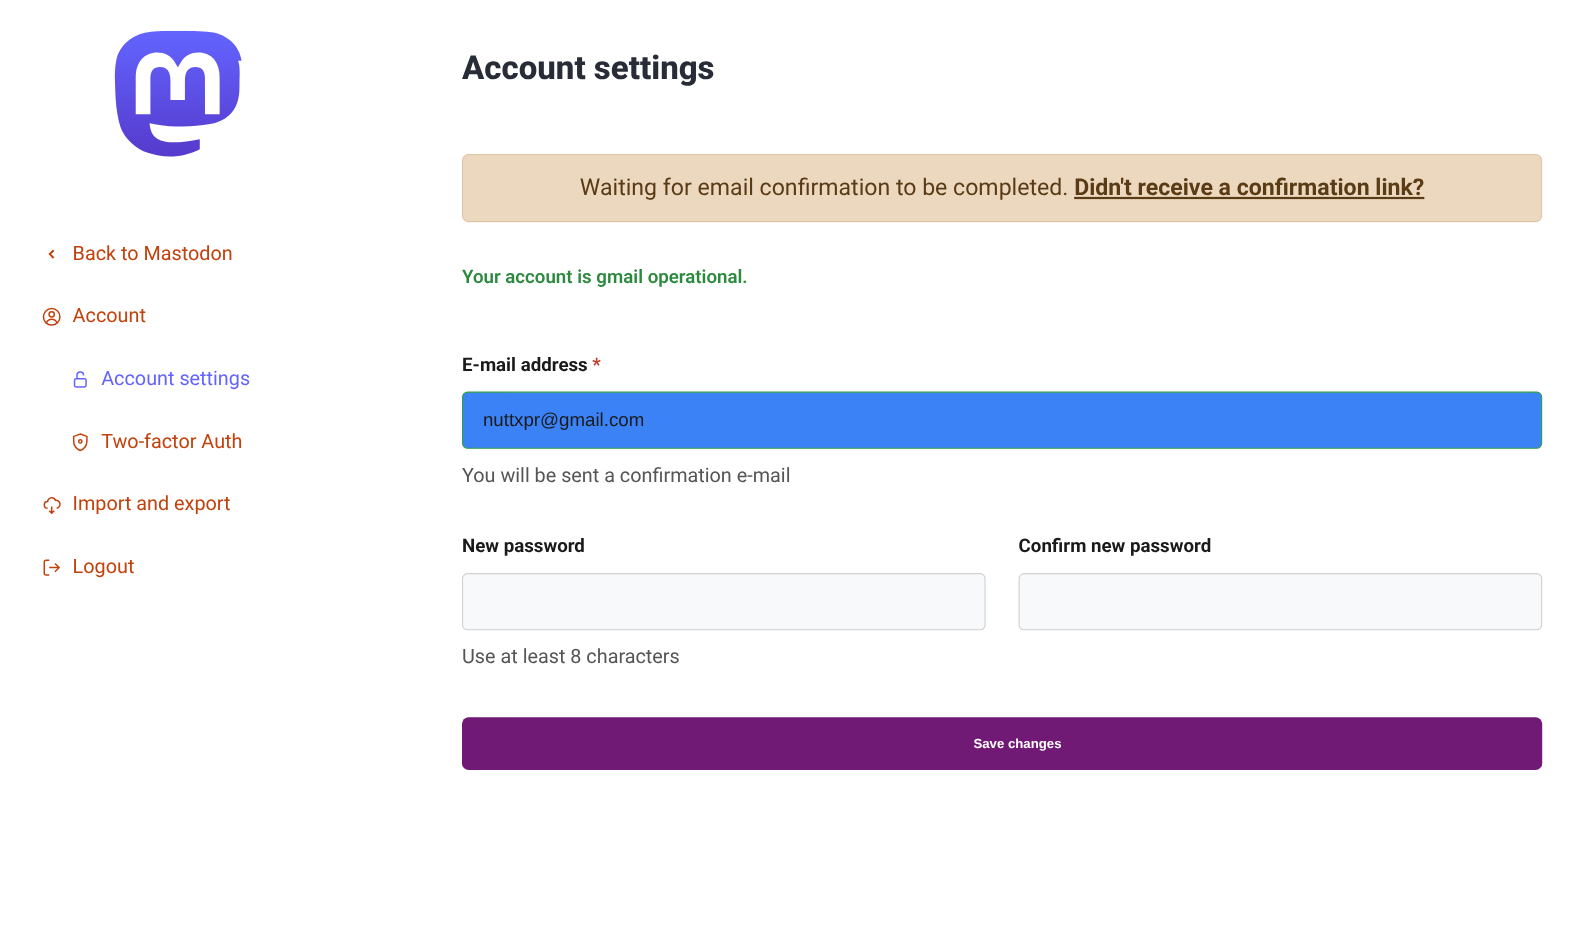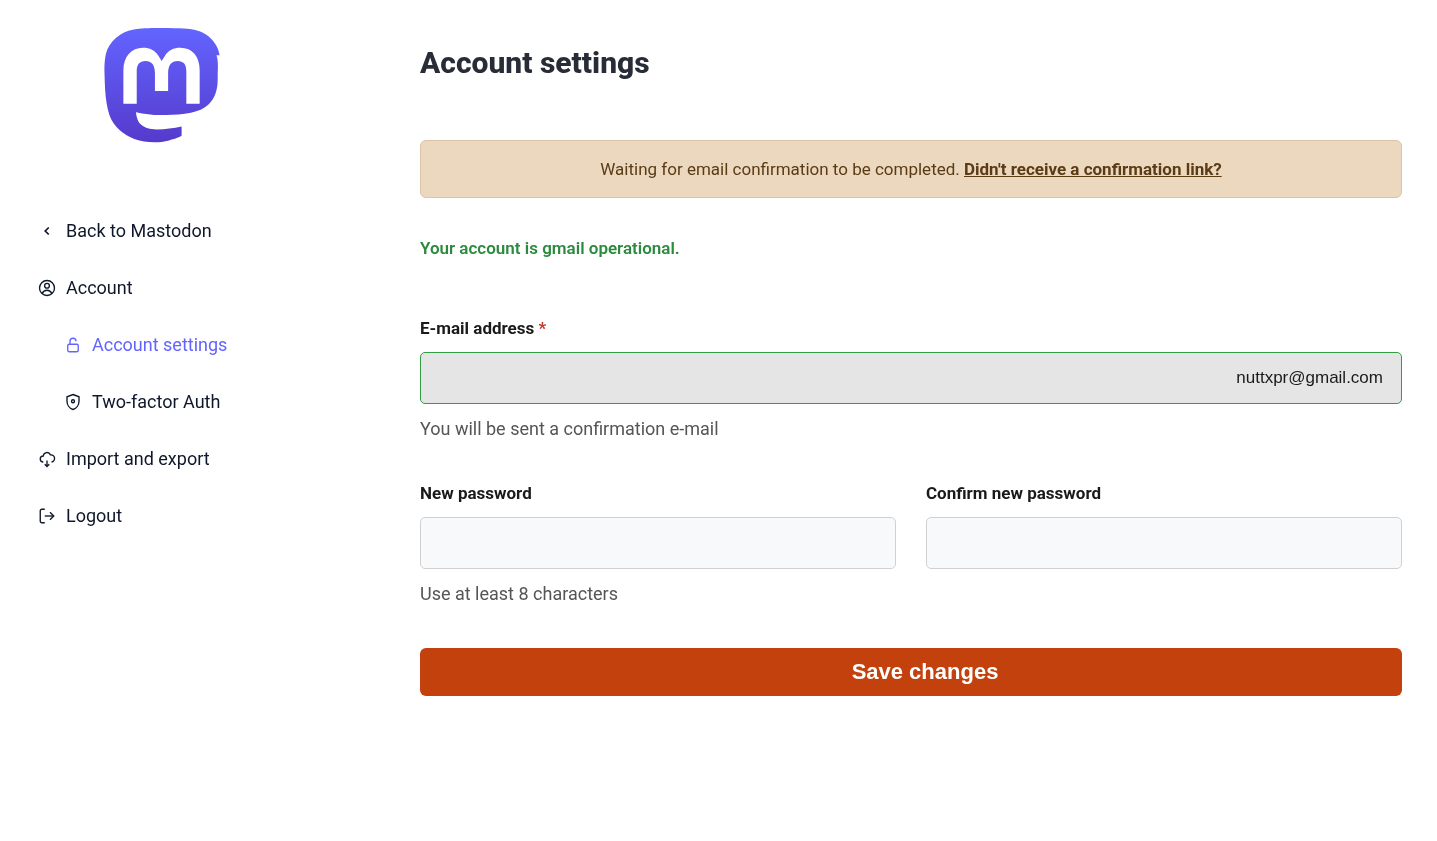--- a/index.html
+++ b/index.html
@@ -31,21 +31,21 @@
       width: 118px;
       height: 124px;
     }
     .nav-list {
       list-style: none;
     }
     .nav-item {
       display: flex;
       align-items: center;
       padding: 18px 0;
-      color: #0f172a;
+      color: #c2410c;
       font-size: 18px;
       cursor: pointer;
     }
     .nav-item.sub {
       padding-left: 26px;
     }
     .nav-item.active {
       color: #6364ff;
     }
     .nav-icon {
@@ -68,21 +68,21 @@
       color: #282c37;
       margin-bottom: 60px;
     }
     .flash {
       background: #ebd8bf;
       border: 1px solid #dcc5a7;
       border-radius: 6px;
       padding: 18px 20px;
       text-align: center;
       color: #5a3b15;
-      font-size: 17px;
+      font-size: 21px;
       margin-bottom: 40px;
     }
     .flash a {
       color: #5a3b15;
       font-weight: 700;
       text-decoration: underline;
       cursor: pointer;
     }
     .section-title {
       font-size: 22px;
@@ -119,40 +119,39 @@
       height: 52px;
       border: 1px solid #d0d0d0;
       border-radius: 5px;
       background: #f8f9fb;
       padding: 0 18px;
       font-size: 17px;
       color: #1a1a1a;
     }
     .form-input.success {
       border-color: #2f9e44;
-      background: #e5e5e5;
-      text-align: right;
+      background: #3b82f6;
     }
     .form-input.success-highlight {
       border-color: #2f9e44;
       background: #e5f0fb;
     }
     .form-hint {
       font-size: 18px;
       color: #555;
       margin-top: 14px;
     }
     .save-button {
       width: 100%;
-      background: #c2410c;
+      background: #701a75;
       color: #fff;
       border: none;
       border-radius: 6px;
       height: 48px;
-      font-size: 22px;
+      font-size: 12px;
       font-weight: 700;
       cursor: pointer;
       padding-left: 28px;
     }
   </style>
 </head>
 <body>
 
 <div class="layout">
   <aside class="sidebar">

